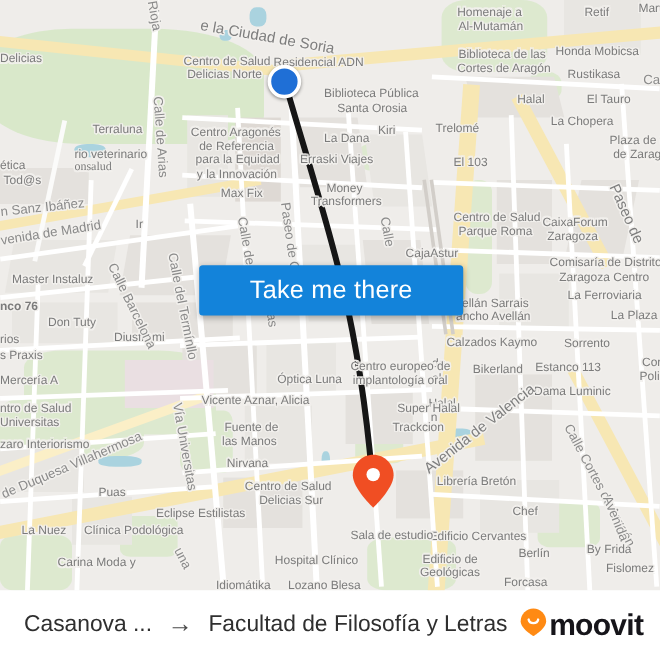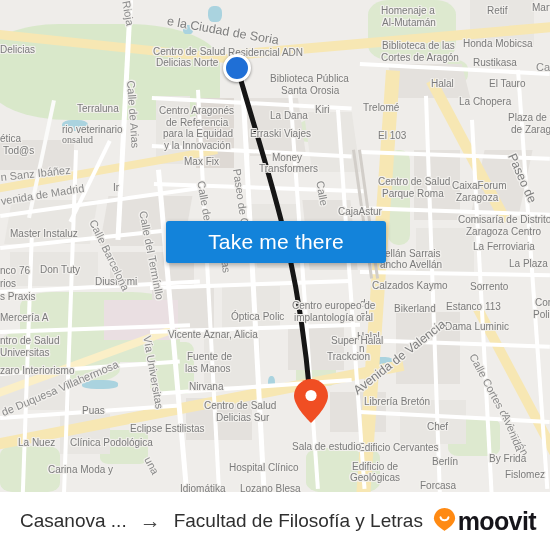--- a/index.html
+++ b/index.html
@@ -213,21 +213,21 @@
     <div id="labels">
         <div class="lbl poi" style="left: 0px; top: 44px;">Delicias</div>
         <div class="lbl poi" style="left: 77px; top: 103px;">Terraluna</div>
         <div class="lbl poi" style="left: 62px; top: 124px;">rio veterinario</div>
         <div class="lbl poi" style="left: 62px; top: 134px; font-family: Liberation Serif, serif;">onsalud</div>
         <div class="lbl poi" style="left: 0px; top: 133px;">ética</div>
         <div class="lbl poi" style="left: 3px; top: 145px;">Tod@s</div>
         <div class="lbl street" style="left: 0px; top: 172px; transform: rotate(-6deg);">n Sanz Ibáñez</div>
         <div class="lbl street" style="left: 0px; top: 196px; transform: rotate(-9deg);">venida de Madrid</div>
         <div class="lbl poi" style="left: 10px; top: 228px;">Master Instaluz</div>
-        <div class="lbl poi" style="left: 0px; top: 265px;">nco 76</div>
+        <div class="lbl poi" style="left: 0px; top: 250px; font-weight: bold;">nco 76</div>
         <div class="lbl poi" style="left: 40px; top: 264px;">Don Tuty</div>
         <div class="lbl poi" style="left: 95px; top: 276px;">Diusframi</div>
         <div class="lbl poi" style="left: 0px; top: 278px;">rios</div>
         <div class="lbl poi" style="left: 0px; top: 291px;">s Praxis</div>
         <div class="lbl poi" style="left: 0px; top: 312px;">Mercería A</div>
         <div class="lbl poi" style="left: 0px; top: 335px;">ntro de Salud</div>
         <div class="lbl poi" style="left: 0px; top: 347px;">Universitas</div>
         <div class="lbl poi" style="left: 0px; top: 365px;">zaro Interiorismo</div>
         <div class="lbl street" style="left: 0px; top: 408px; transform: rotate(-23deg);">de Duquesa Villahermosa</div>
         <div class="lbl poi" style="left: 82px; top: 405px;">Puas</div>
@@ -299,21 +299,21 @@
         <div class="lbl poi" style="left: 359px; top: 343px;">n</div>
         <div class="lbl street big" style="left: 352px; top: 388px; transform: rotate(-38deg);">Avenida de Valencia</div>
         <div class="lbl poi" style="left: 364px; top: 396px;">Librería Bretón</div>
         <div class="lbl poi" style="left: 427px; top: 421px;">Chef</div>
         <div class="lbl poi" style="left: 358px; top: 442px;">Edificio Cervantes</div>
         <div class="lbl poi" style="left: 432px; top: 456px;">Berlín</div>
         <div class="lbl street" style="left: 477px; top: 352px; transform: rotate(62deg);">Calle Cortes de Aragón</div>
         <div class="lbl street" style="left: 510px; top: 412px; transform: rotate(68deg);">Avenida</div>
         <div class="lbl poi" style="left: 489px; top: 453px;">By Frida</div>
         <div class="lbl poi" style="left: 505px; top: 469px;">Fislomez</div>
-        <div class="lbl poi" style="left: 231px; top: 311px;">Óptica Polic</div>
+        <div class="lbl poi" style="left: 231px; top: 311px;">Óptica Luna</div>
         <div class="lbl poi" style="left: 168px; top: 329px;">Vicente Aznar, Alicia</div>
         <div class="lbl poi" style="left: 292px; top: 300px;">Centro europeo de</div>
         <div class="lbl poi" style="left: 294px; top: 312px;">implantología oral</div>
         <div class="lbl poi" style="left: 331px; top: 335px;">Super Halal</div>
         <div class="lbl poi" style="left: 327px; top: 351px;">Trackcion</div>
         <div class="lbl poi" style="left: 187px; top: 351px;">Fuente de</div>
         <div class="lbl poi" style="left: 185px; top: 363px;">las Manos</div>
         <div class="lbl poi" style="left: 189px; top: 381px;">Nirvana</div>
         <div class="lbl poi" style="left: 204px; top: 400px;">Centro de Salud</div>
         <div class="lbl poi" style="left: 216px; top: 412px;">Delicias Sur</div>

